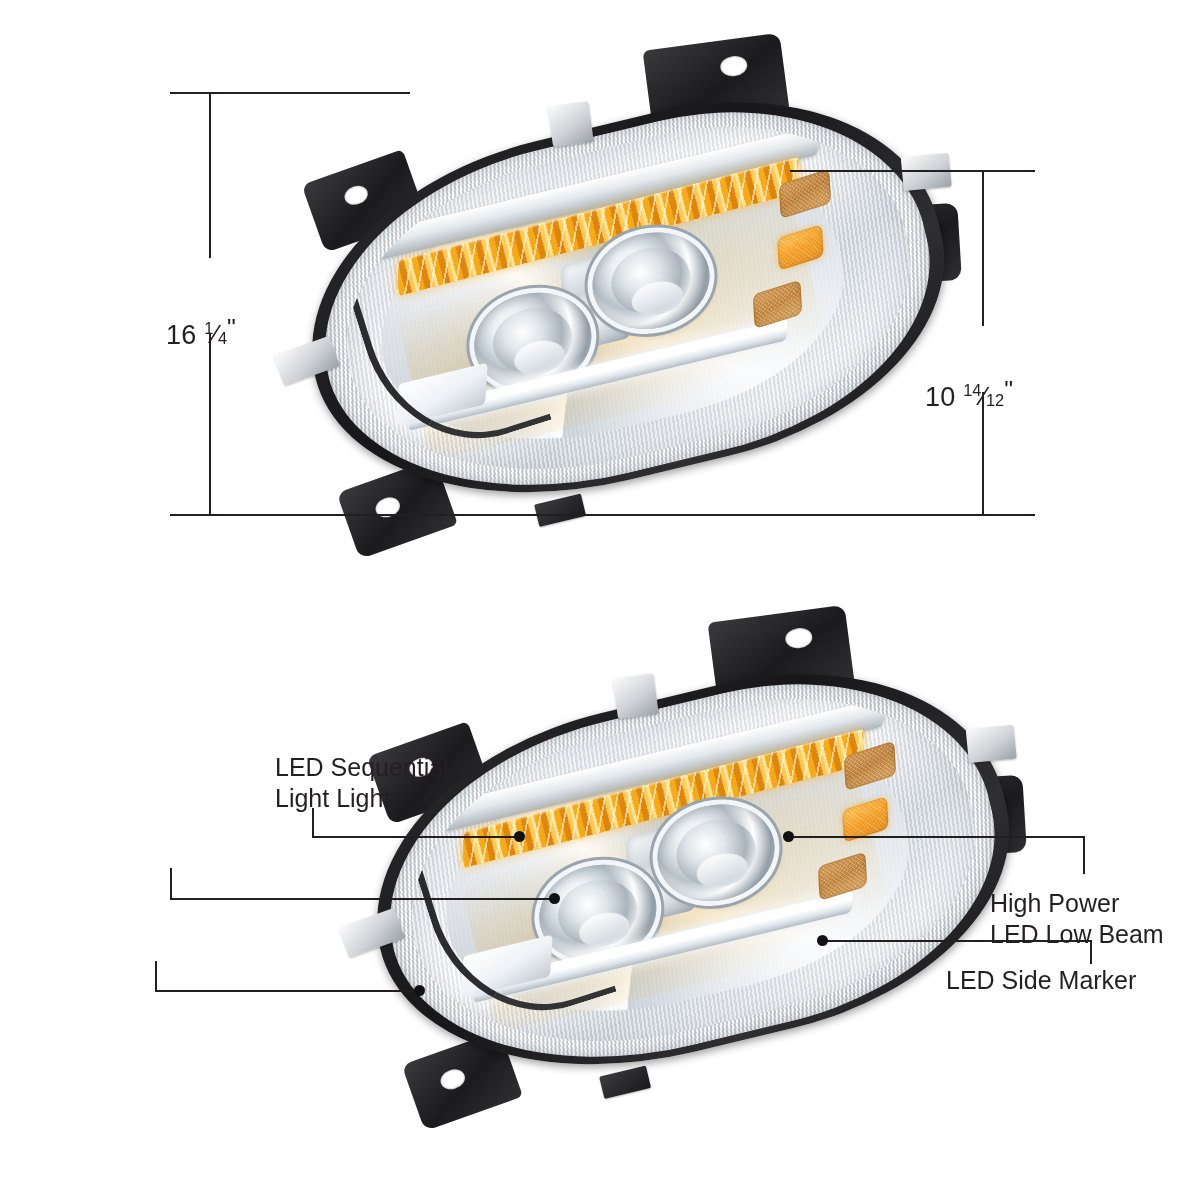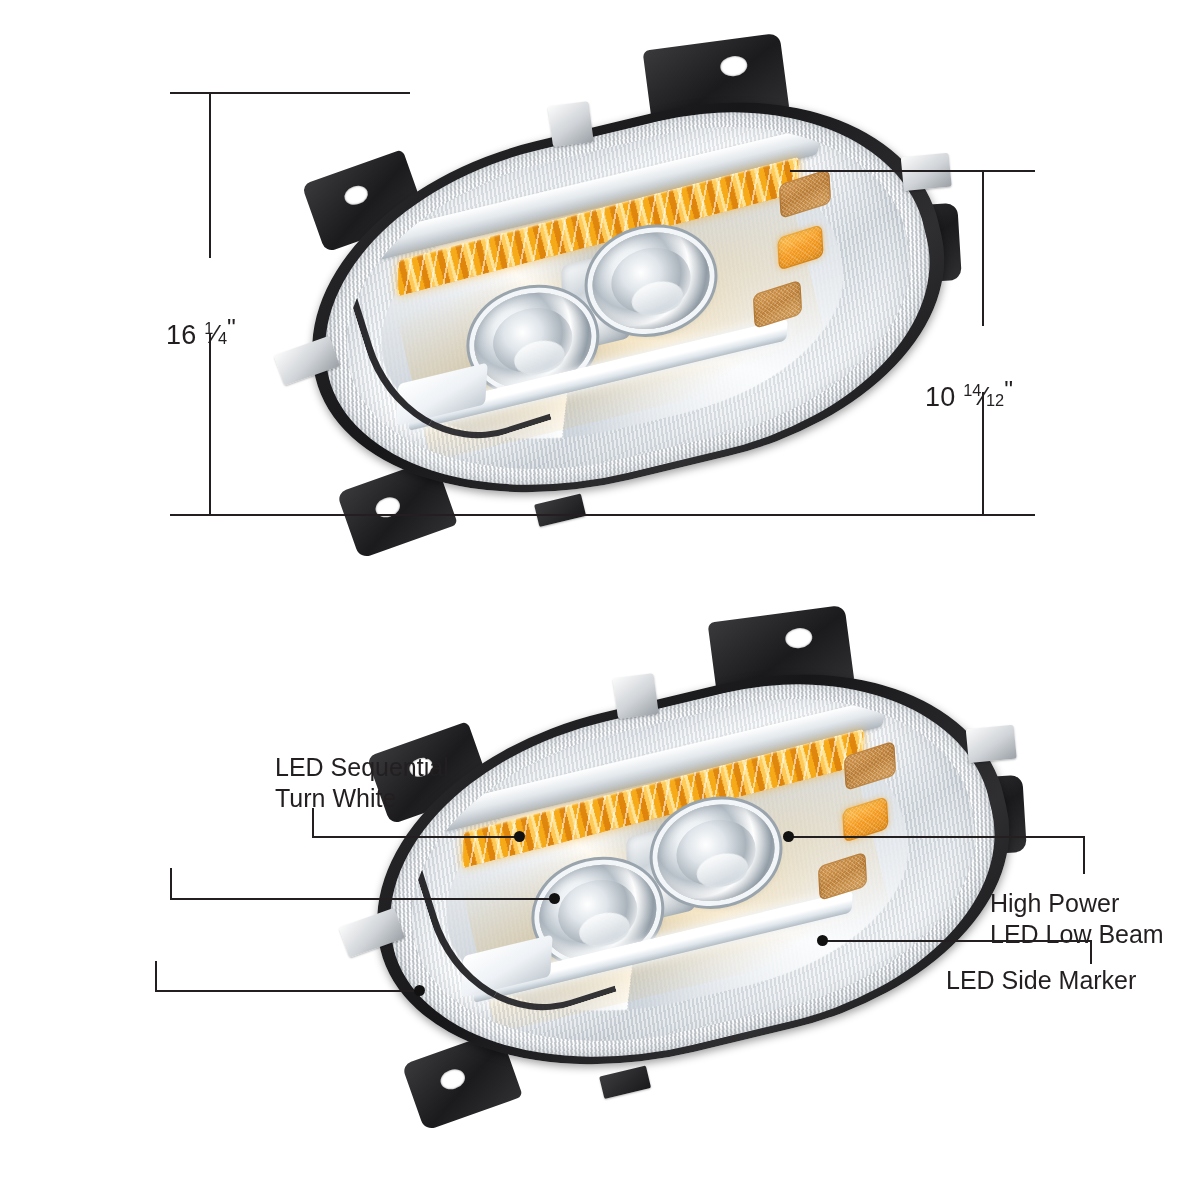--- a/index.html
+++ b/index.html
@@ -298,21 +298,21 @@
       </div>
 
       <div class="tab tab-top"></div>
       <div class="tab tab-left"></div>
       <div class="tab tab-right"></div>
       <div class="tab tab-bot"></div>
     </div>
   </div>
 
   <div class="callout" style="left:275px;top:752px;width:250px;">LED Sequential
-Turn White</div>
+Light Light</div>
   <div class="lead lead-v" style="left:312px;top:808px;height:30px;"></div>
   <div class="lead lead-h" style="left:312px;top:836px;width:208px;"></div>
   <div class="dot" style="left:514px;top:831px;"></div>
 
   <div class="lead lead-v" style="left:170px;top:868px;height:32px;"></div>
   <div class="lead lead-h" style="left:170px;top:898px;width:385px;"></div>
   <div class="dot" style="left:549px;top:893px;"></div>
 
   <div class="lead lead-v" style="left:155px;top:961px;height:31px;"></div>
   <div class="lead lead-h" style="left:155px;top:990px;width:264px;"></div>

